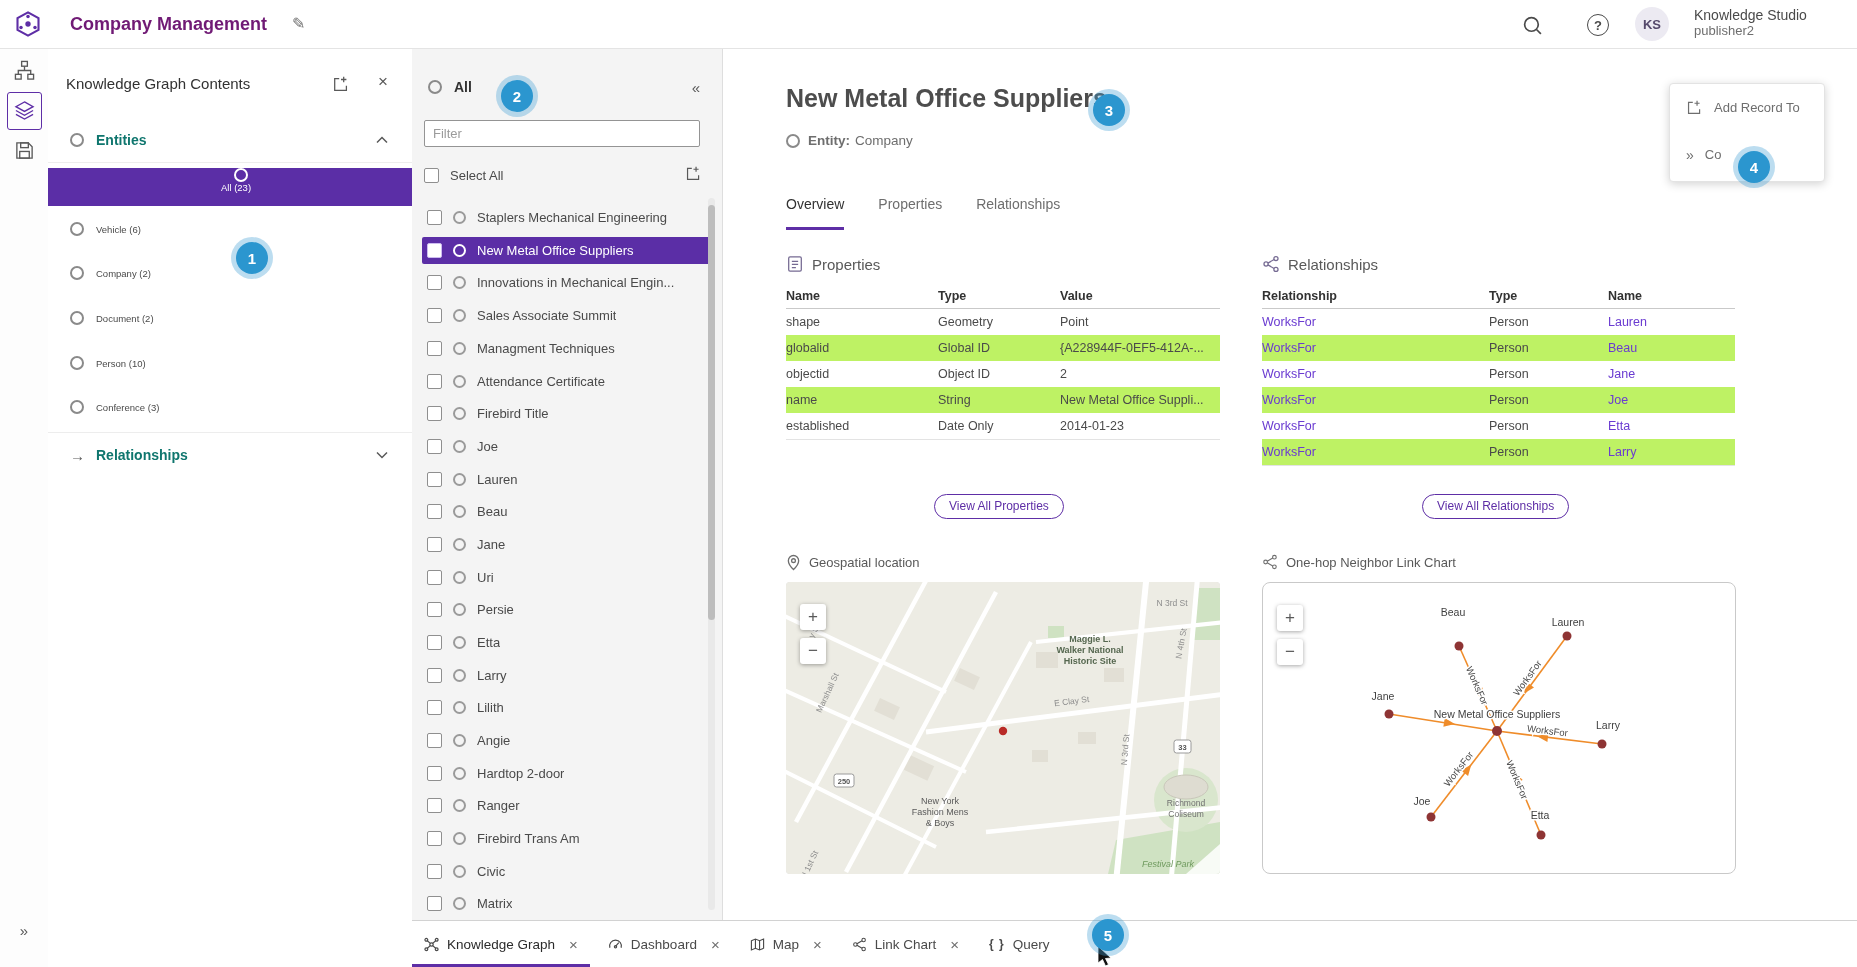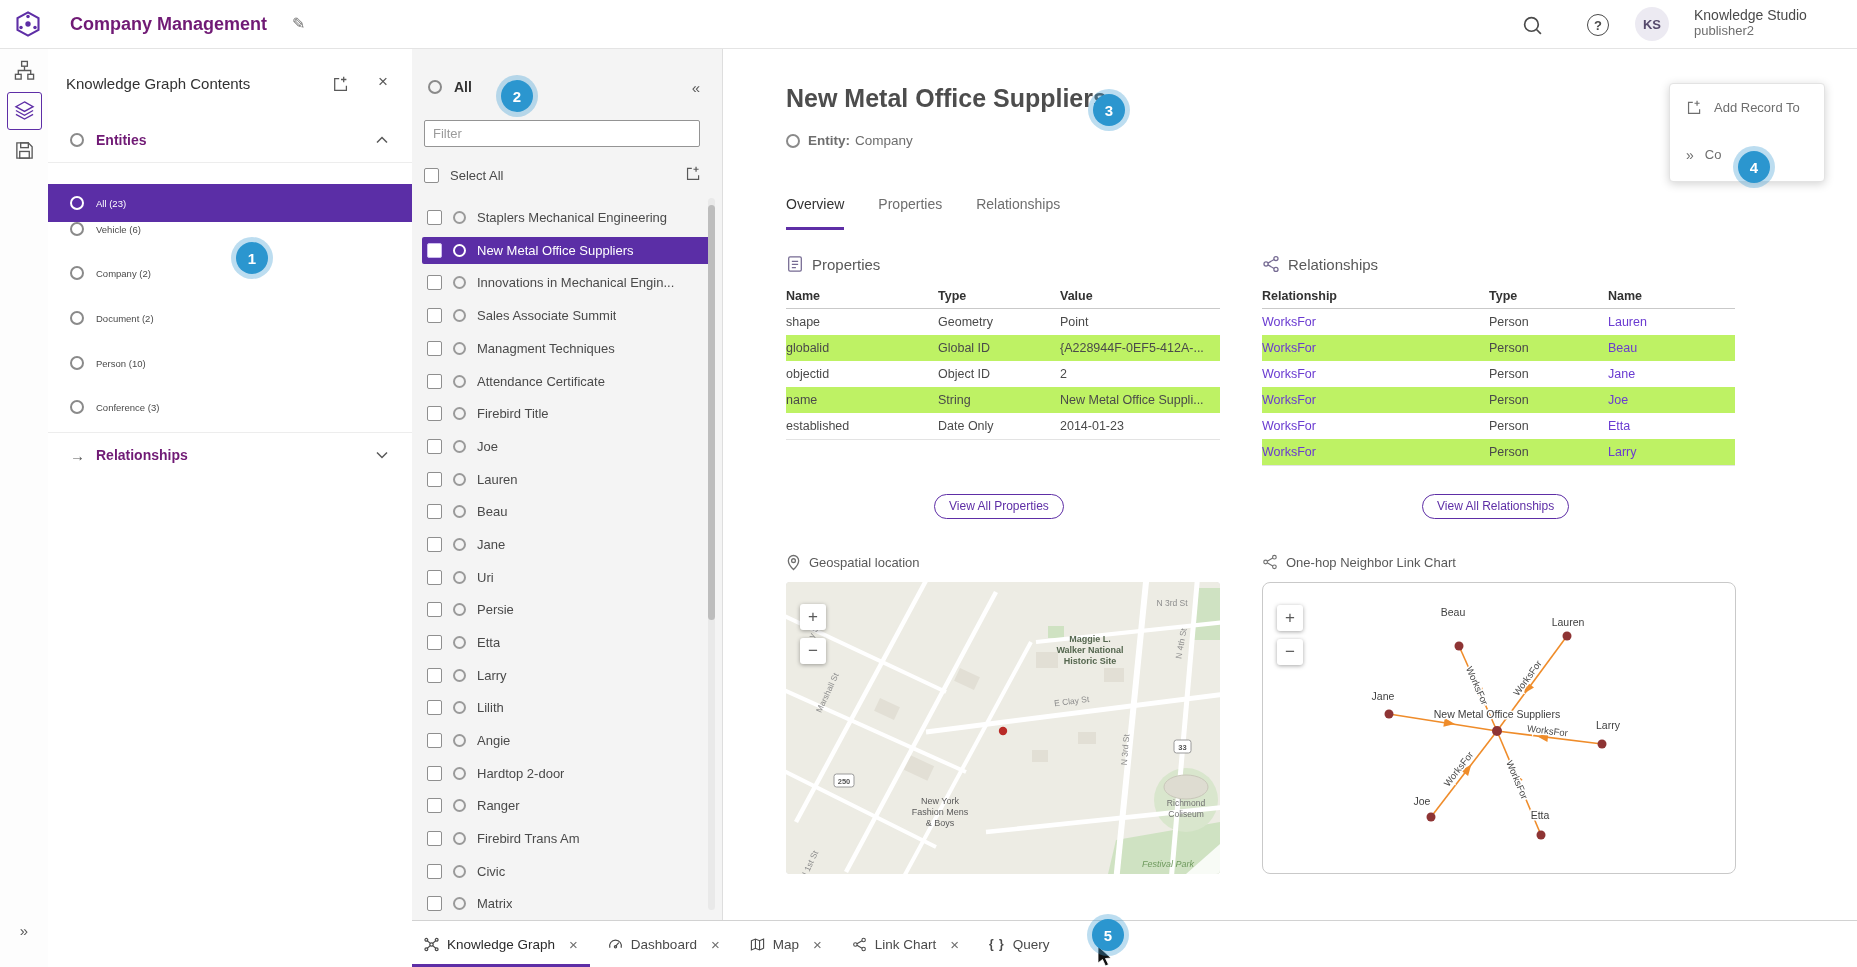--- a/index.html
+++ b/index.html
@@ -29,21 +29,21 @@
   .rail-btn.selected::before{content:"";position:absolute;left:7px;top:2px;width:33px;height:36px;
        border:1.5px solid #5e2ea6;border-radius:3px;}
   #rail .expand{position:absolute;left:0;top:874px;width:48px;text-align:center;font-size:15px;color:#595959;cursor:pointer;}
 
   
   #panel1{position:absolute;left:48px;top:48px;width:364px;height:919px;background:#fff;border-right:1px solid #e4e4e4;}
   #panel1 .p1-title{position:absolute;left:18px;top:27px;font-size:15px;color:#323232;}
   #panel1 .p1-add{position:absolute;left:284px;top:27px;cursor:pointer;}
   #panel1 .p1-close{position:absolute;left:330px;top:24px;font-size:17px;color:#595959;cursor:pointer;}
   .sect-row{position:absolute;left:0;width:364px;height:44px;display:flex;align-items:center;cursor:pointer;}
-  .sect-row .sect-lbl{margin-left:12px;font-size:14px;font-weight:700;color:#701a75;}
+  .sect-row .sect-lbl{margin-left:12px;font-size:14px;font-weight:700;color:#0f766e;}
   .sect-row .chev{margin-left:auto;margin-right:24px;display:flex;}
   .etype{position:absolute;left:0;width:364px;height:38px;display:flex;align-items:center;font-size:13.5px;color:#4a4a4a;cursor:pointer;}
   .etype .elbl{margin-left:12px;}
   .etype.sel{background:#5b2ea6;color:#fff;}
   .circ{width:14px;height:14px;border:2px solid #8a8a8a;border-radius:50%;margin-left:22px;flex:none;box-sizing:border-box;}
   .circ.w{border-color:#fff;}
   .arrow-ic{margin-left:22px;font-size:15px;color:#595959;width:14px;flex:none;}
 
   
   #panel2{position:absolute;left:412px;top:48px;width:310px;height:872px;background:#f4f4f4;border-right:1px solid #dedede;}
@@ -205,21 +205,21 @@
     <div class="sect-row" style="top:70px;border-bottom:1px solid #ededed;">
       <span class="circ"></span>
       <span class="sect-lbl">Entities</span>
       <span class="chev">
           <svg width="12" height="8" viewBox="0 0 12 8">
             <path d="M1 6.5 L6 1.5 L11 6.5" stroke="#595959" fill="none" stroke-width="1.5"></path>
           </svg>
         </span>
     </div>
 
-    <div class="etype sel" style="top:136px;">
+    <div class="etype sel" style="top:120px;flex-direction:column;">
       <span class="circ w"></span>
       <span class="elbl">All (23)</span>
     </div>
     <div class="etype" style="top:162px;">
       <span class="circ"></span>
       <span class="elbl">Vehicle (6)</span>
     </div>
     <div class="etype" style="top:206px;">
       <span class="circ"></span>
       <span class="elbl">Company (2)</span>

